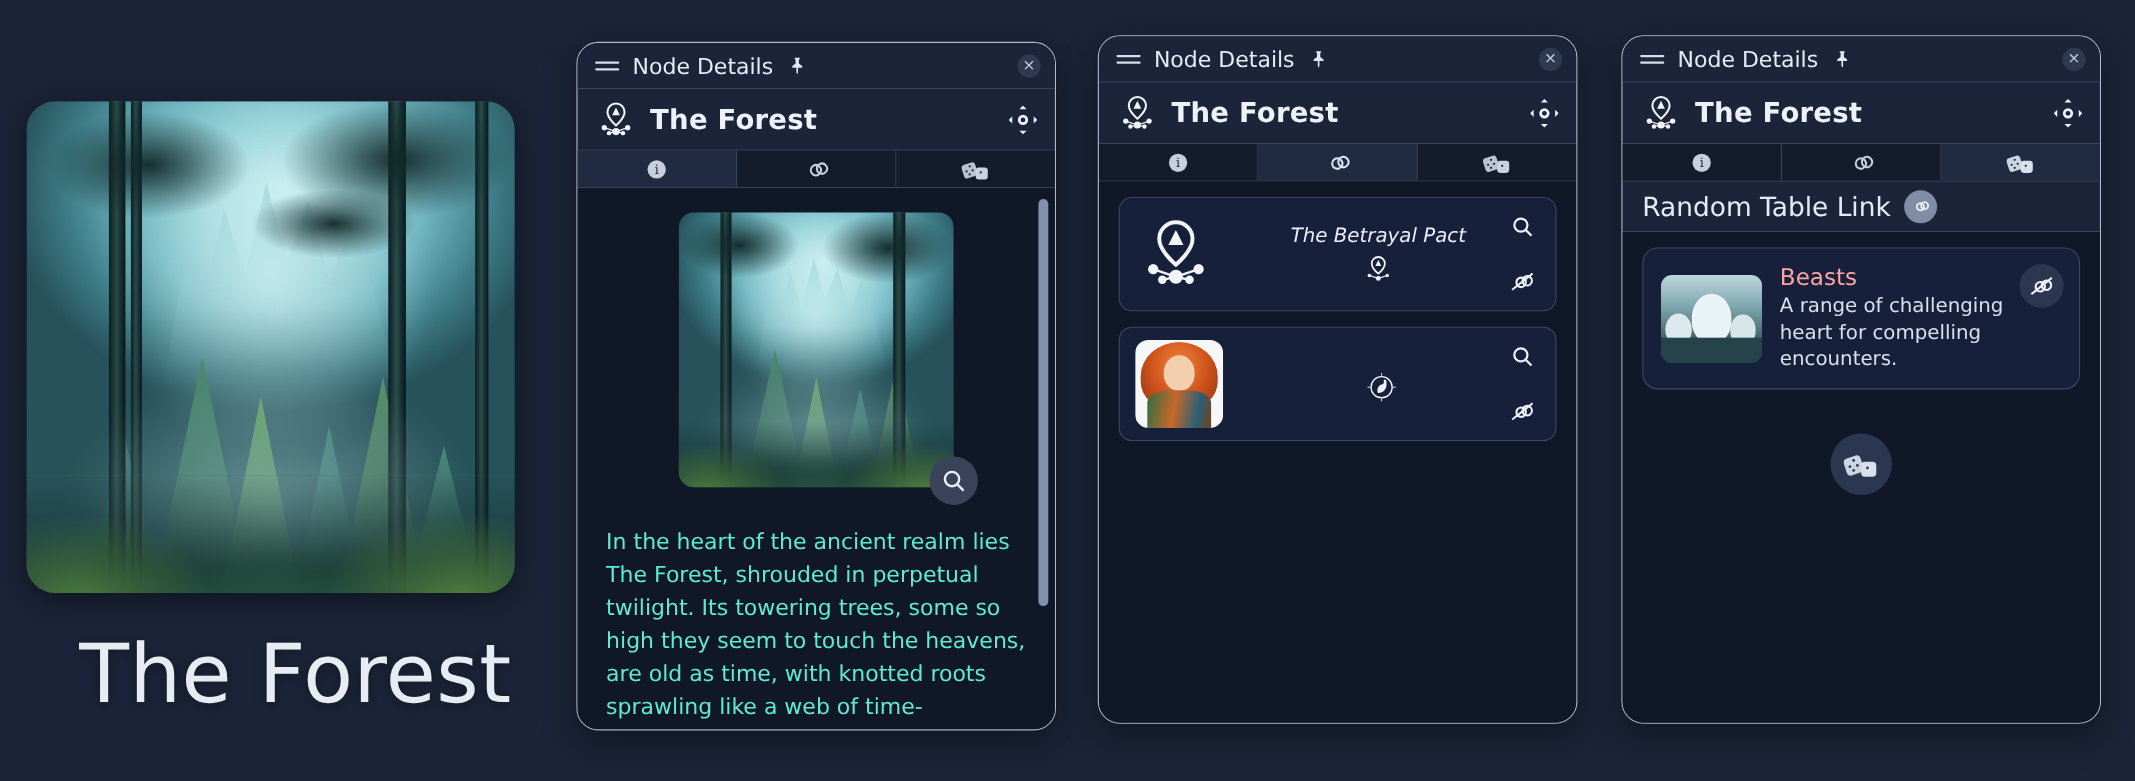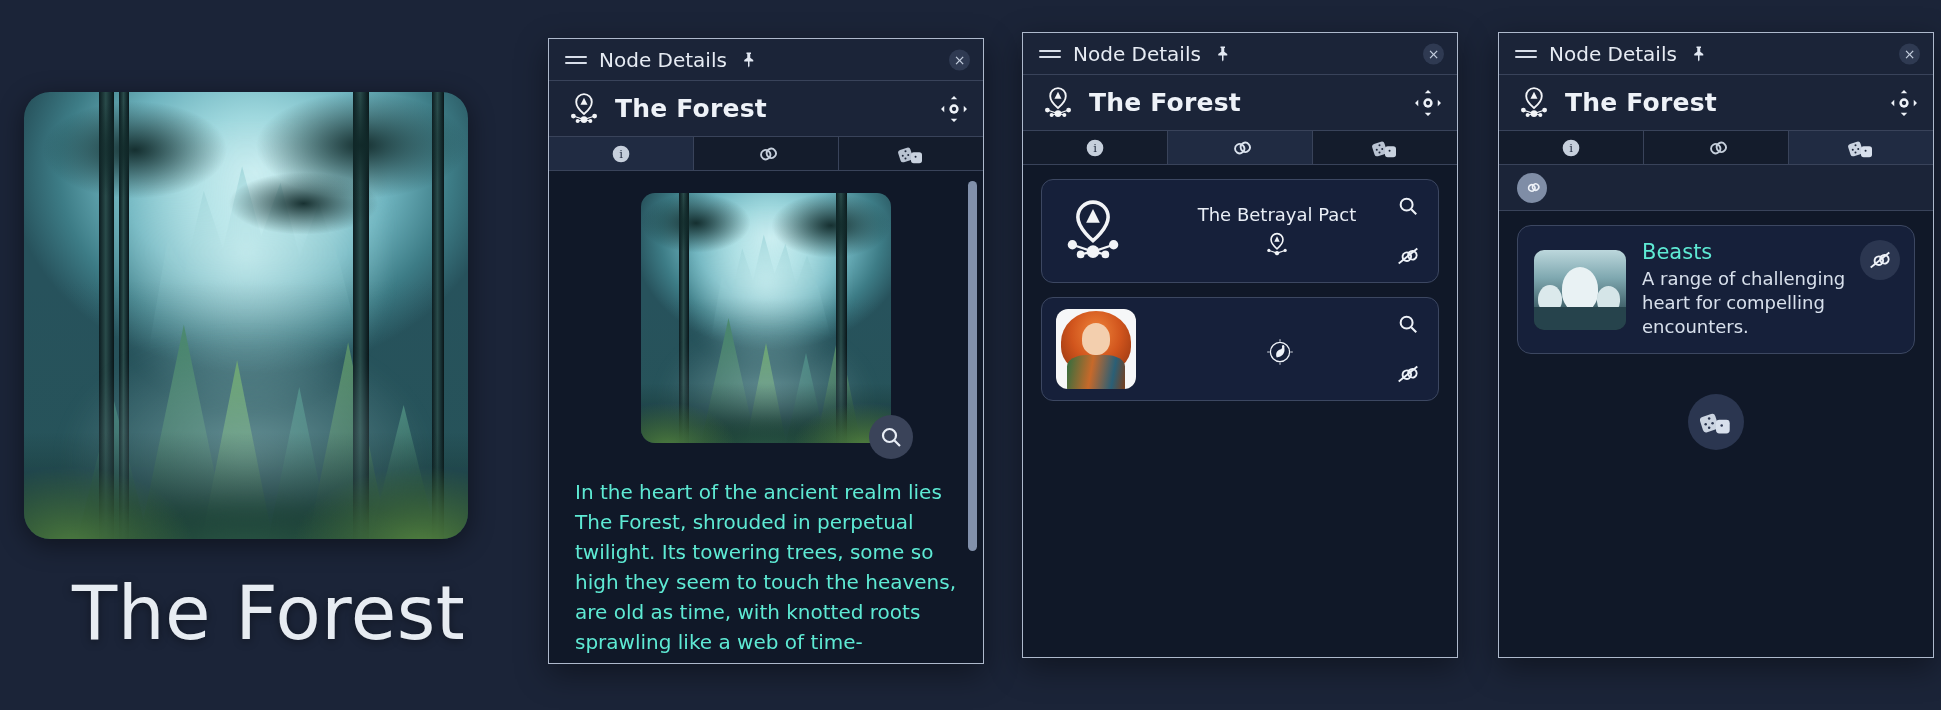--- a/index.html
+++ b/index.html
@@ -83,25 +83,25 @@
     font-size: 74px; font-weight: 400;
     color: #e7ecf2; letter-spacing: .5px;
     font-family: "DejaVu Sans", sans-serif;
     text-shadow: 0 2px 10px rgba(0,0,0,.4);
   }
 
   
   .panel {
     position: absolute;
     border: 1px solid #aeb9cc;
-    border-radius: 0;
+    border-radius: 20px;
     background: #1b2438;
     box-shadow: 0 10px 30px rgba(0,0,0,.40);
     overflow: hidden;
-    display: flex; flex-direction: column; margin-left: 24px;
+    display: flex; flex-direction: column;
   }
   #panel-info   { left: 524px;  top: 38px;  width: 436px; height: 626px; }
   #panel-links  { left: 998px;  top: 32px;  width: 436px; height: 626px; }
   #panel-tables { left: 1474px; top: 32px;  width: 436px; height: 626px; }
 
   .panel-header {
     height: 42px; flex: 0 0 42px;
     display: flex; align-items: center;
     padding: 0 14px 0 16px;
     border-bottom: 1px solid #39435a;
@@ -204,21 +204,21 @@
     height: 104px;
     display: flex; align-items: center;
     padding: 0 14px;
     cursor: pointer;
   }
   .card-thumb {
     width: 80px; height: 80px; border-radius: 12px; overflow: hidden;
     flex: 0 0 80px; background: #0d1524; position: relative;
   }
   .card-glyph { width: 74px; flex: 0 0 74px; display:flex; align-items:center; justify-content:center; }
-  .card-mid { flex: 1 1 auto; text-align: center; padding: 0 6px; }
+  .card-mid { flex: 1 1 auto; text-align: center; padding: 0 6px; font-style: italic; }
   .card-title {
     font-size: 18px; color: #e9eef6; line-height: 22px;
     font-family: "DejaVu Sans", sans-serif;
   }
   .card-type-glyph { margin-top: 6px; display: flex; justify-content: center; }
   .card-actions {
     position: absolute; right: 10px; top: 0; bottom: 0;
     width: 40px; display: flex; flex-direction: column;
     justify-content: space-between; align-items: center; padding: 12px 0;
   }
@@ -233,21 +233,21 @@
     min-height: 110px;
     display: flex; align-items: center; gap: 16px;
     padding: 14px 16px;
     cursor: pointer;
   }
   .table-card .thumb {
     width: 92px; height: 80px; border-radius: 10px; overflow: hidden;
     flex: 0 0 92px; position: relative; background: #0d1524;
   }
   .table-card .tc-text { flex: 1 1 auto; padding-right: 50px; }
-  .tc-title { font-size: 21px; color: #5eead4; font-family: "DejaVu Sans", sans-serif; }
+  .tc-title { font-size: 21px; color: #fca5a5; font-family: "DejaVu Sans", sans-serif; }
   .tc-desc  { font-size: 18px; color: #d8e0ec; line-height: 24px; margin-top: 3px; font-family: "DejaVu Sans", sans-serif; }
   .tc-unlink {
     position: absolute; right: 14px; top: 14px;
     width: 40px; height: 40px; border-radius: 50%;
     background: #2b3650; display:flex; align-items:center; justify-content:center;
     cursor:pointer;
   }
   .dice-fab {
     width: 56px; height: 56px; border-radius: 50%;
     background: #2b3650; display: flex; align-items: center; justify-content: center;
@@ -640,20 +640,21 @@
           <circle cx="8" cy="9" r="1.1" fill="#1b2438"></circle>
             <circle cx="5" cy="14" r="1.1" fill="#1b2438"></circle>
           <circle cx="11" cy="13" r="1.1" fill="#1b2438"></circle>
             <circle cx="8" cy="17" r="1.1" fill="#1b2438"></circle>
           <circle cx="19" cy="15" r="1.1" fill="#1b2438"></circle>
         </svg>
       </div>
     </div>
 
     <div class="section-head">
+      <span class="label">Random Table Link</span>
       <span class="round-btn">
         <svg width="18" height="15" viewBox="0 0 28 20" fill="none" stroke="#eef2f8" stroke-width="2.4">
           <path d="M11 6.5A5 5 0 1111 15a5 5 0 010-8.5z"></path>
             <path d="M17 5a5 5 0 110 8.5A5 5 0 0117 5z"></path>
         </svg>
       </span>
     </div>
 
     <div class="panel-body">
       <div class="cards">

